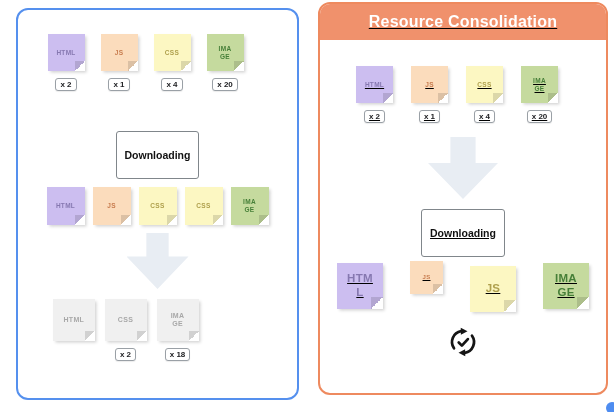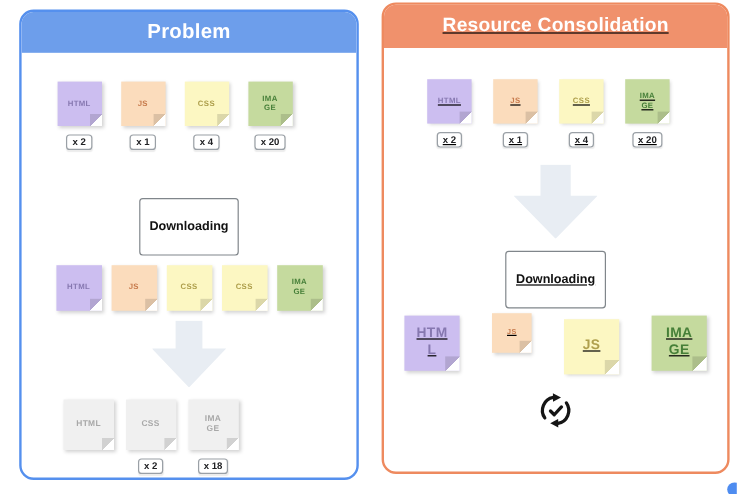--- a/index.html
+++ b/index.html
@@ -51,21 +51,20 @@
   .arrow-sm{width:62px;height:56px;}
   .arrow-lg{width:70px;height:62px;}
 
   .corner-dot{position:absolute;width:12px;height:12px;border-radius:50%;
     background:#4E8CF0;right:-4px;bottom:-2px;}
 </style>
 </head>
 <body>
 
 <div class="panel p-left">
-  <div class="panel-header">Problem</div>
   <div class="panel-body">
 
     <div class="note-row" style="margin-top:24px;gap:16px;transform:translateX(-12px);">
       <div class="note-col">
         <div class="note sz-m c-html">
           <span class="note-label">HTML</span>
           <span class="fold"></span>
         </div>
         <span class="badge">x 2</span>
       </div>

